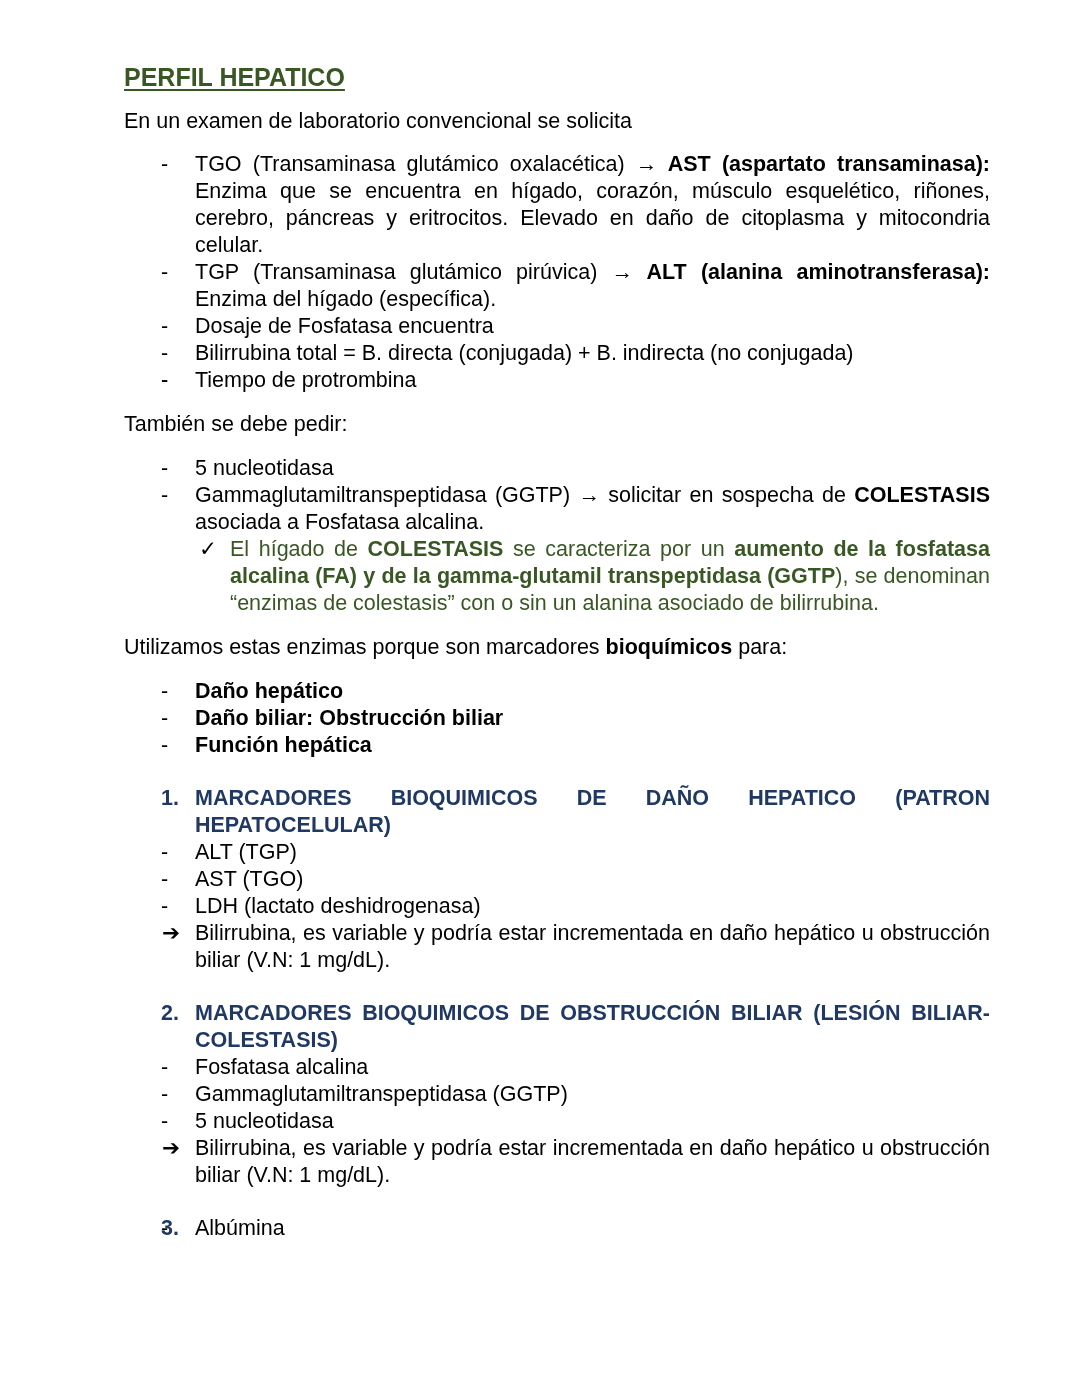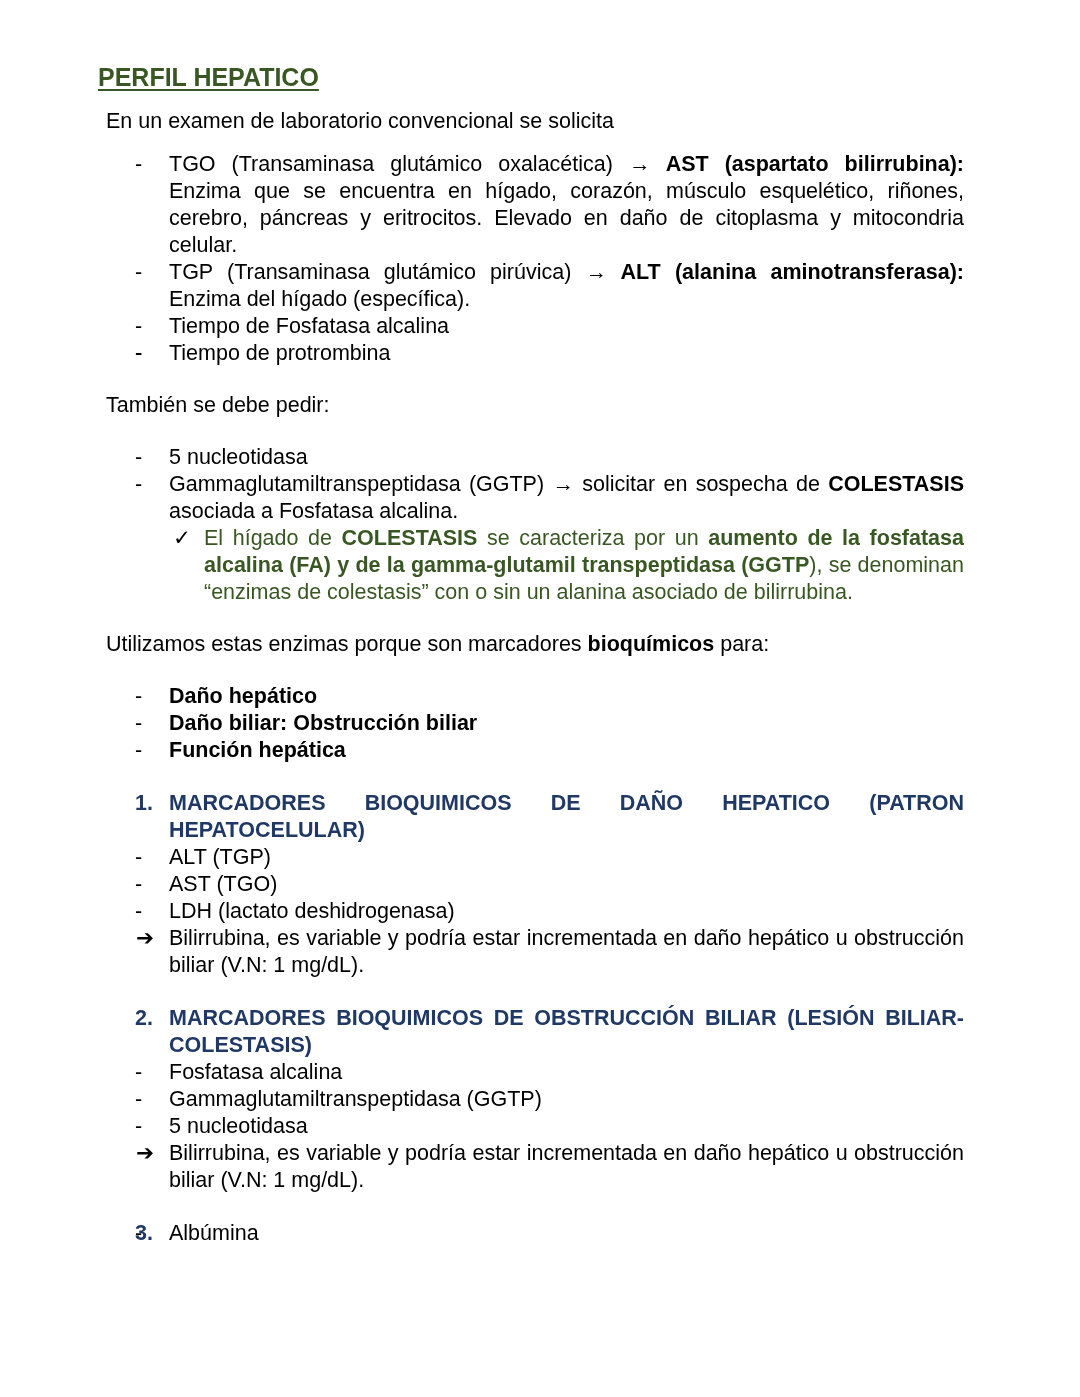--- a/index.html
+++ b/index.html
@@ -1,21 +1,21 @@
 <!DOCTYPE html>
 <html><head>
 <meta charset="utf-8">
 <style>
   html, body { margin: 0; padding: 0; background: #ffffff; }
   body { width: 1080px; height: 1397px; position: relative; overflow: hidden;
          font-family: "Liberation Sans", sans-serif; color: #000; font-size: 21.5px; }
-  .page { position: absolute; left: 98px; top: 62px; width: 866px; }
+  .page { position: absolute; left: 124px; top: 62px; width: 866px; }
   .title { color: #385723; font-weight: bold; text-decoration: underline; font-size: 25px;
            line-height: 30px; margin: 0 0 16px 0; text-decoration-thickness: 2px; text-underline-offset: 3px; }
-  p { margin: 8px; line-height: 27px; }
+  p { margin: 0; line-height: 27px; }
   .lead { margin-bottom: 16px; }
   ul.dash { list-style: none; margin: 0; padding: 0; }
   ul.dash li { position: relative; padding-left: 71px; line-height: 27px; text-align: justify; }
   ul.dash li .mk { position: absolute; left: 37px; top: 0; width: 20px; }
   ul.dash li .mk.arrow { left: 38px; }
   b { font-weight: bold; }
   .check { position: relative; padding-left: 106px; line-height: 27px; text-align: justify; color: #385723; }
   .check .ck { position: absolute; left: 75px; top: 0; color: #000; }
   .gap-sm { height: 17px; }
   .gap-md { height: 26px; }
@@ -26,28 +26,28 @@
 </head>
 <body>
 
 <div class="page">
   <div class="title">PERFIL HEPATICO</div>
   <p class="lead">En un examen de laboratorio convencional se solicita</p>
 
   <ul class="dash">
     <li>
       <span class="mk">-</span>
-      <span>TGO (Transaminasa glutámico oxalacética) </span><span>→</span><b> AST (aspartato bilirrubina):</b><span> Enzima que se encuentra en hígado, corazón, músculo esquelético, riñones, cerebro, páncreas y eritrocitos. Elevado en daño de citoplasma y mitocondria celular.</span>
+      <span>TGO (Transaminasa glutámico oxalacética) </span><span>→</span><b> AST (aspartato transaminasa):</b><span> Enzima que se encuentra en hígado, corazón, músculo esquelético, riñones, cerebro, páncreas y eritrocitos. Elevado en daño de citoplasma y mitocondria celular.</span>
     </li>
     <li>
       <span class="mk">-</span>
       <span>TGP (Transaminasa glutámico pirúvica) </span><span>→</span><b> ALT (alanina aminotransferasa):</b><span> Enzima del hígado (específica).</span>
     </li>
-    <li><span class="mk">-</span><span>Tiempo de Fosfatasa alcalina</span></li>
-    <li><span class="mk">-</span></li>
+    <li><span class="mk">-</span><span>Dosaje de Fosfatasa encuentra</span></li>
+    <li><span class="mk">-</span><span>Bilirrubina total = B. directa (conjugada) + B. indirecta (no conjugada)</span></li>
     <li><span class="mk">-</span></li>
     <li><span class="mk">-</span><span>Tiempo de protrombina</span></li>
   </ul>
 
   <div class="gap-sm"></div>
   <p>También se debe pedir:</p>
   <div class="gap-sm"></div>
 
   <ul class="dash">
     <li><span class="mk">-</span><span>5 nucleotidasa</span></li>

